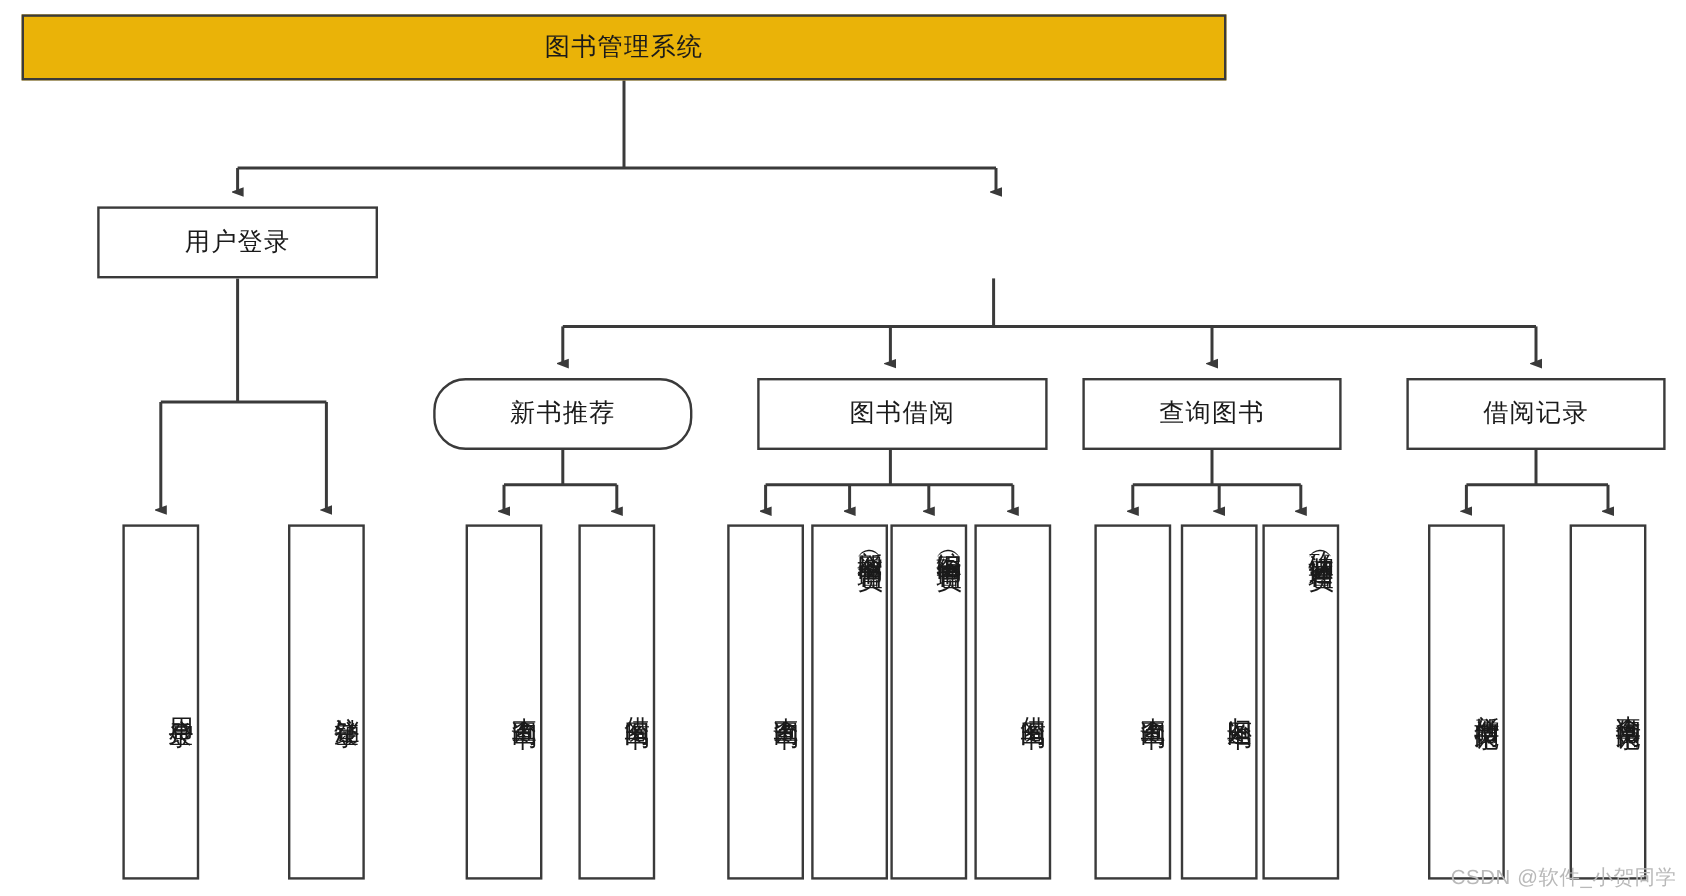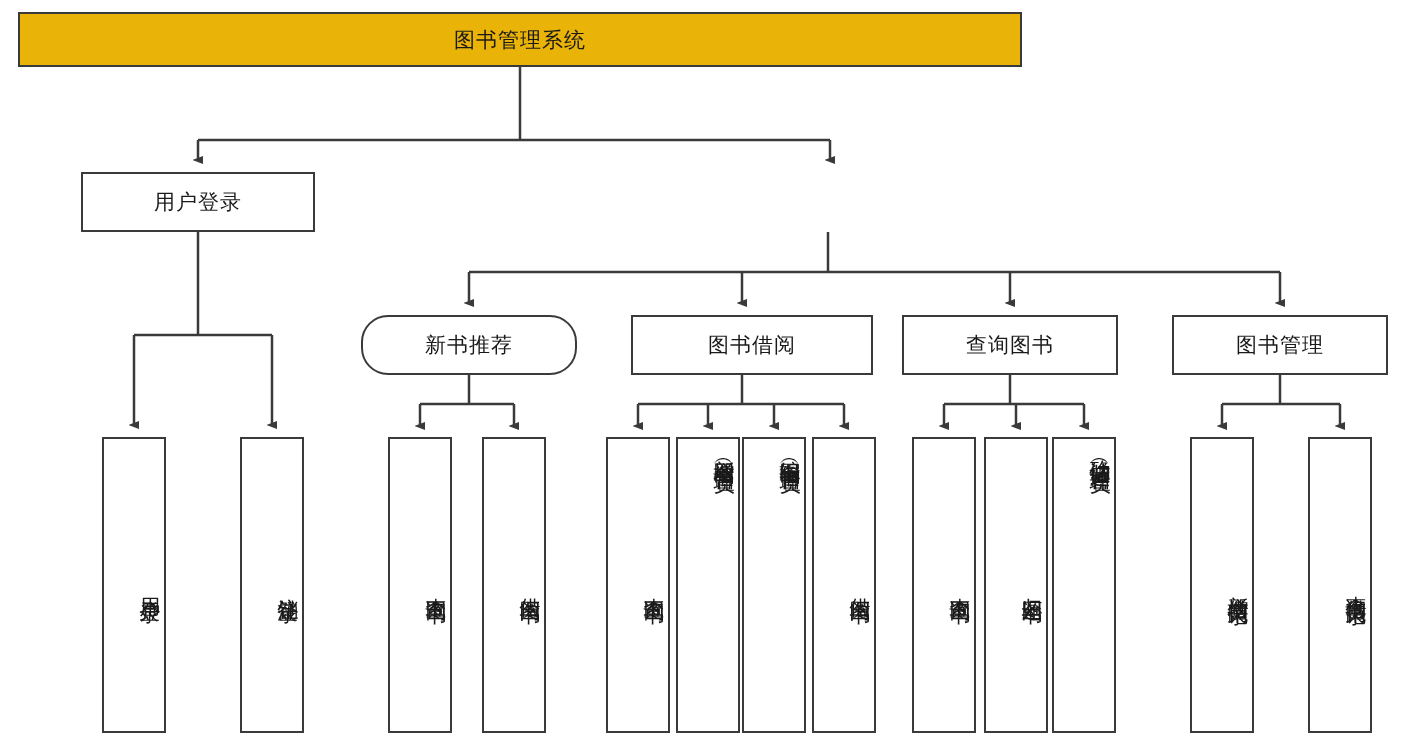--- a/index.html
+++ b/index.html
@@ -132,21 +132,21 @@
   <div class="node horiz" id="n-l3-0" style="left: 361px; top: 315px; width: 216px; height: 60px; border-color: rgb(58, 58, 58); background: rgb(255, 255, 255); color: rgb(26, 26, 26); border-radius: 27px;">
     <span>新书推荐</span>
   </div>
   <div class="node horiz" id="n-l3-1" style="left: 631px; top: 315px; width: 242px; height: 60px; border-color: rgb(58, 58, 58); background: rgb(255, 255, 255); color: rgb(26, 26, 26);">
     <span>图书借阅</span>
   </div>
   <div class="node horiz" id="n-l3-2" style="left: 902px; top: 315px; width: 216px; height: 60px; border-color: rgb(58, 58, 58); background: rgb(255, 255, 255); color: rgb(26, 26, 26);">
     <span>查询图书</span>
   </div>
   <div class="node horiz" id="n-l3-3" style="left: 1172px; top: 315px; width: 216px; height: 60px; border-color: rgb(58, 58, 58); background: rgb(255, 255, 255); color: rgb(26, 26, 26);">
-    <span>图书管理</span>
+    <span>借阅记录</span>
   </div>
 
   <div class="node vert" id="n-lf-0" style="left: 102px; top: 437px; width: 64px; height: 296px; border-color: rgb(58, 58, 58); background: rgb(255, 255, 255); color: rgb(26, 26, 26);">
     <span class="vlabel">用户登录</span>
   </div>
   <div class="node vert" id="n-lf-1" style="left: 240px; top: 437px; width: 64px; height: 296px; border-color: rgb(58, 58, 58); background: rgb(255, 255, 255); color: rgb(26, 26, 26);">
     <span class="vlabel">注销登录</span>
   </div>
   <div class="node vert" id="n-lf-2" style="left: 388px; top: 437px; width: 64px; height: 296px; border-color: rgb(58, 58, 58); background: rgb(255, 255, 255); color: rgb(26, 26, 26);">
     <span class="vlabel">查询图书</span>
@@ -175,13 +175,14 @@
   <div class="node vert" id="n-lf-10" style="left: 1052px; top: 437px; width: 64px; height: 296px; justify-content: flex-start; padding-top: 4px; border-color: rgb(58, 58, 58); background: rgb(255, 255, 255); color: rgb(26, 26, 26);">
     <span class="vlabel">确认归还（管理员）</span>
   </div>
   <div class="node vert" id="n-lf-11" style="left: 1190px; top: 437px; width: 64px; height: 296px; border-color: rgb(58, 58, 58); background: rgb(255, 255, 255); color: rgb(26, 26, 26);">
     <span class="vlabel">新增借阅记录</span>
   </div>
   <div class="node vert" id="n-lf-12" style="left: 1308px; top: 437px; width: 64px; height: 296px; border-color: rgb(58, 58, 58); background: rgb(255, 255, 255); color: rgb(26, 26, 26);">
     <span class="vlabel">查询借阅记录</span>
   </div>
 
+  <div class="watermark" style="color: rgb(185, 185, 185);">CSDN @软件_小贺同学</div>
 </div>
 
 </body></html>

